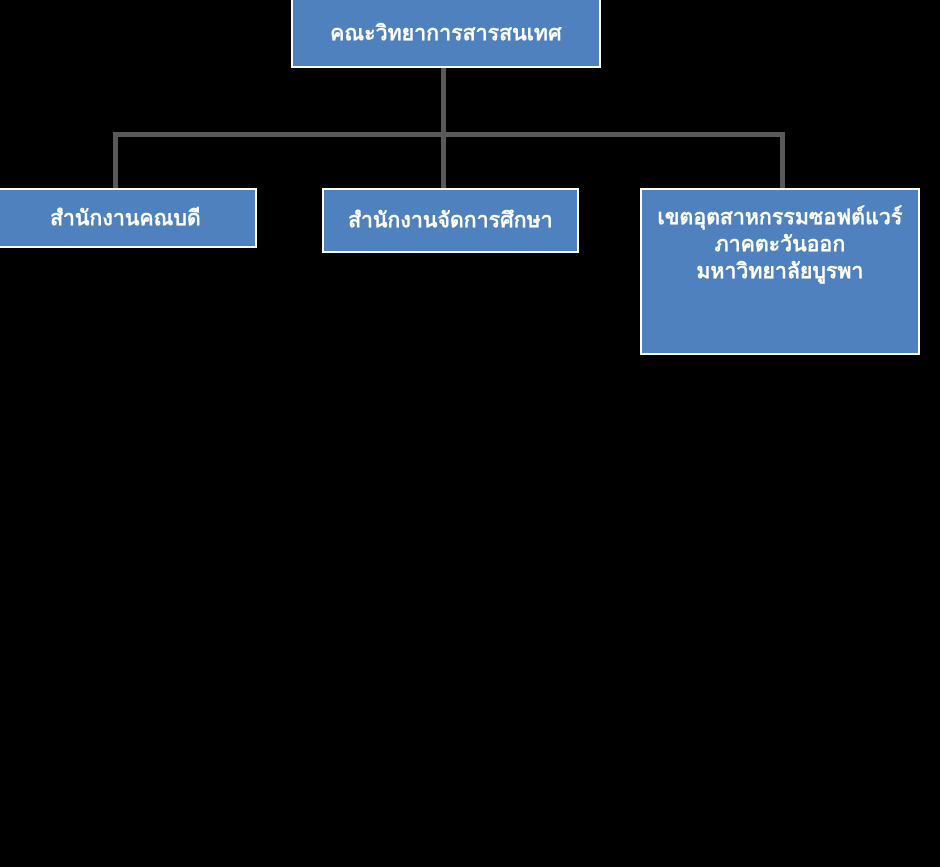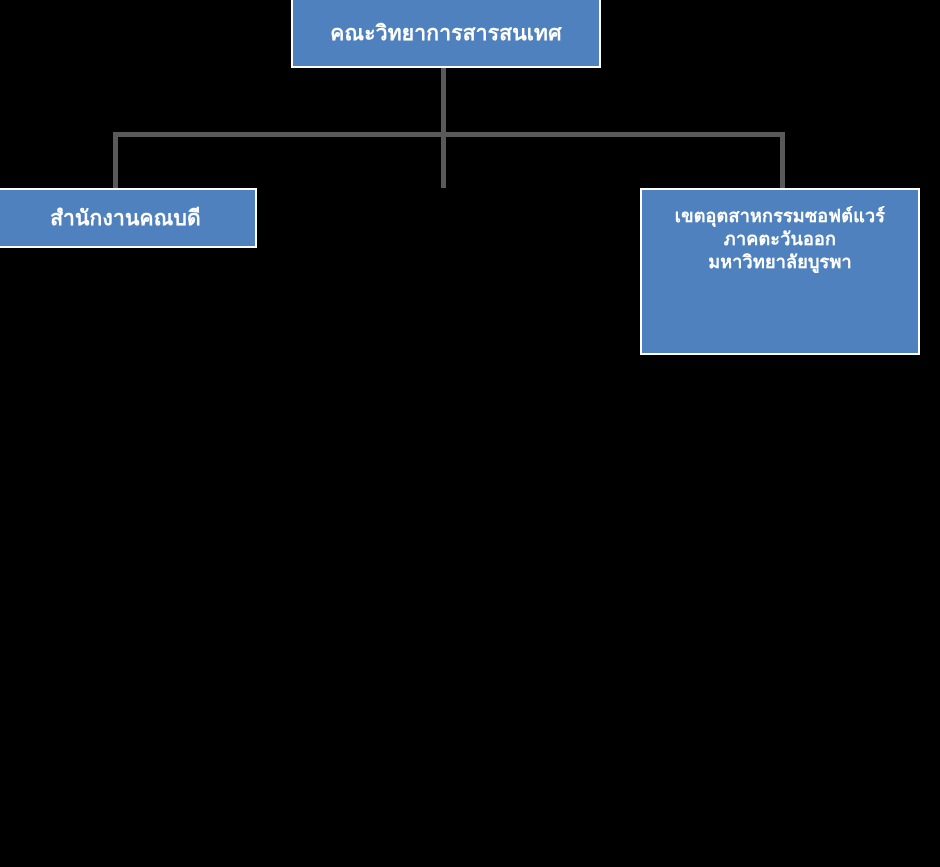--- a/index.html
+++ b/index.html
@@ -84,21 +84,21 @@
     height: 65px;
     font-size: 21px;
   }
 
   
   #node-software-park {
     left: 640px;
     top: 188px;
     width: 280px;
     height: 167px;
-    font-size: 18px;
+    font-size: 21px;
     padding-top: 14px;
   }
 </style>
 </head>
 <body>
 
 <div id="chart-canvas">
 
   <div class="connector conn-stem-root"></div>
   <div class="connector conn-bar"></div>
@@ -107,20 +107,23 @@
   <div class="connector conn-drop-right"></div>
 
   <div class="node node-center" id="node-root">
     <span class="node-label">คณะวิทยาการสารสนเทศ</span>
   </div>
 
   <div class="node node-center" id="node-dean-office">
     <span class="node-label">สำนักงานคณบดี</span>
   </div>
 
+  <div class="node node-center" id="node-education-office">
+    <span class="node-label">สำนักงานจัดการศึกษา</span>
+  </div>
 
   <div class="node node-top" id="node-software-park">
     <span class="node-label">เขตอุตสาหกรรมซอฟต์แวร์
 ภาคตะวันออก
 มหาวิทยาลัยบูรพา</span>
   </div>
 
 </div>
 
 </body></html>

